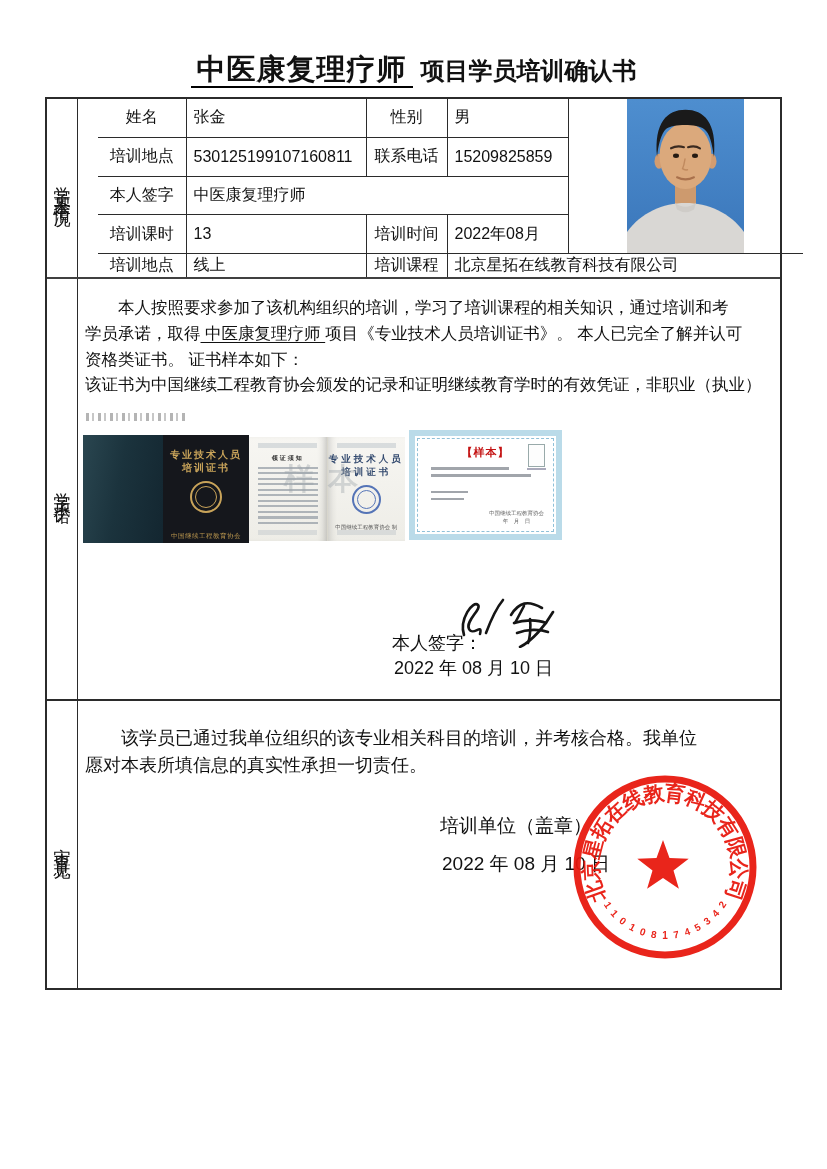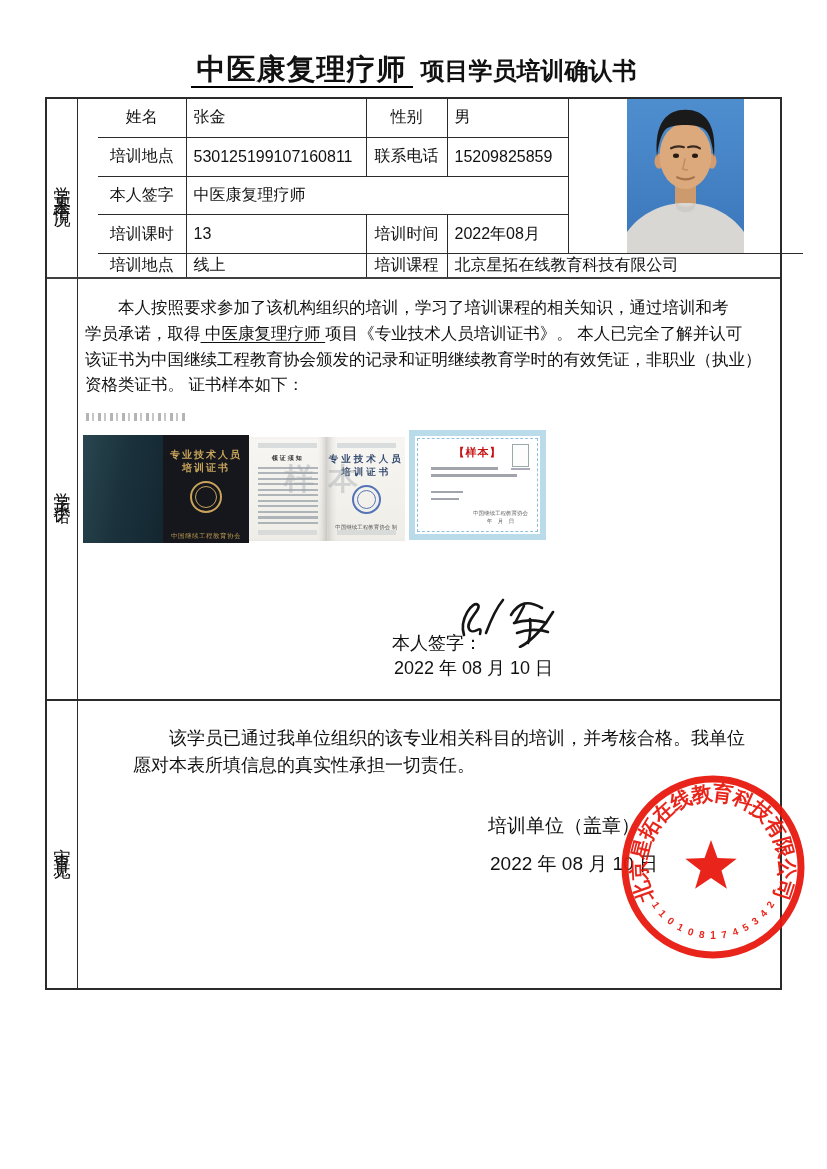--- a/index.html
+++ b/index.html
@@ -12,21 +12,21 @@
   .doc-title .t1{font-size:29px;font-weight:bold;letter-spacing:1px;
                  border-bottom:2.5px solid #000;padding:0 6px 1px;}
   .doc-title .t2{font-size:24px;font-weight:600;margin-left:8px;}
 
   
   .main-table{position:absolute;left:45px;top:97px;width:737px;height:893px;
               border:2px solid #2b2b2b;box-sizing:border-box;display:flex;flex-direction:column;}
   .sec{display:flex;box-sizing:border-box;}
   .sec1{height:180px;border-bottom:2px solid #404040;gap:20px;}
   .sec2{height:422px;border-bottom:2px solid #2b2b2b;}
-  .sec3{flex:1;gap:48px;}
+  .sec3{flex:1;}
   .vcol{width:31px;flex:none;border-right:1.5px solid #2b2b2b;box-sizing:border-box;
         display:flex;align-items:center;justify-content:center;}
   .vtext{writing-mode:vertical-lr;text-orientation:upright;font-size:17px;
          letter-spacing:5px;font-weight:500;}
   .sec-content{flex:1;position:relative;box-sizing:border-box;overflow:visible;}
 
   
   .info-table{width:100%;height:100%;border-collapse:collapse;table-layout:fixed;font-size:16px;}
   .info-table td{border:1.5px solid #2b2b2b;padding:0 7px;box-sizing:border-box;overflow:hidden;}
   .info-table td.lbl{text-align:center;padding:0 2px;}
@@ -64,21 +64,21 @@
   .pg-r{box-shadow:inset 7px 0 8px -6px rgba(0,0,0,.2);}
   .pg-head{margin-top:17px;text-align:center;font-size:6px;font-weight:bold;color:#333;letter-spacing:2px;}
   .tiny-lines{margin:4px 9px 0;height:58px;opacity:.75;
               background:repeating-linear-gradient(180deg,#98a0a8 0 2px,transparent 2px 5.5px);}
   .pg-title{margin-top:16px;text-align:center;font-family:"Liberation Serif",serif;font-size:9.5px;
             font-weight:bold;color:#32496e;letter-spacing:3px;line-height:13px;}
   .blue-seal{width:29px;height:29px;border:2px solid #3a5fae;border-radius:50%;margin:6px auto 0;
              box-sizing:border-box;display:flex;align-items:center;justify-content:center;opacity:.85;}
   .blue-seal-in{width:17px;height:17px;border:1px solid #3a5fae;border-radius:50%;}
   .pg-org{position:absolute;bottom:10px;width:100%;text-align:center;font-size:5.5px;color:#555;}
-  .cert-sample{left:331px;top:151px;width:137px;height:110px;background:#fff;
+  .cert-sample{left:331px;top:151px;width:153px;height:110px;background:#fff;
                border:6px solid #badbe9;}
   .cert-sample::before{content:"";position:absolute;inset:2px;border:1px dashed #8fc0d8;pointer-events:none;}
   .s-tag{text-align:center;margin-top:9px;font-size:11px;font-weight:bold;color:#c41212;letter-spacing:1px;}
   .s-photo{position:absolute;top:8px;right:11px;width:15px;height:21px;border:1px solid #9aa;background:#fdfdfd;}
   .s-photo::after{content:"";position:absolute;left:-2px;right:-2px;top:23px;height:2px;background:#aab;}
   .s-lines{margin:7px 16px 0;}
   .s-lines .bar{height:2.5px;background:#8a8f96;margin:4.5px 0;opacity:.8;}
   .s-foot{position:absolute;right:12px;bottom:9px;text-align:center;font-size:5.5px;color:#666;line-height:8px;}
   .wm{position:absolute;left:206px;top:180px;font-size:30px;font-weight:bold;color:#9aa2a8;
       opacity:.38;letter-spacing:14px;text-align:right;}
@@ -178,22 +178,22 @@
     </div>
 
     <div class="sec sec2">
       <div class="vcol">
         <span class="vtext">学员承诺</span>
       </div>
       <div class="sec-content">
         <div class="promise-text">
           <div class="p-line">　　本人按照要求参加了该机构组织的培训，学习了培训课程的相关知识，通过培训和考</div>
           <div class="p-line"><span>学员承诺，取得</span><span class="u-course"> 中医康复理疗师 </span><span>项目《专业技术人员培训证书》。 本人已完全了解并认可</span></div>
+          <div class="p-line">资格类证书。 证书样本如下：</div>
           <div class="p-line">该证书为中国继续工程教育协会颁发的记录和证明继续教育学时的有效凭证，非职业（执业）</div>
-          <div class="p-line">资格类证书。 证书样本如下：</div>
         </div>
         <div class="smudge"></div>
 
         <div class="cert cert-back"></div>
         <div class="cert cert-cover">
           <div class="c2t first">专业技术人员</div>
           <div class="c2t">培训证书</div>
           <div class="emblem">
               <div class="emblem-in"></div>
             </div>

